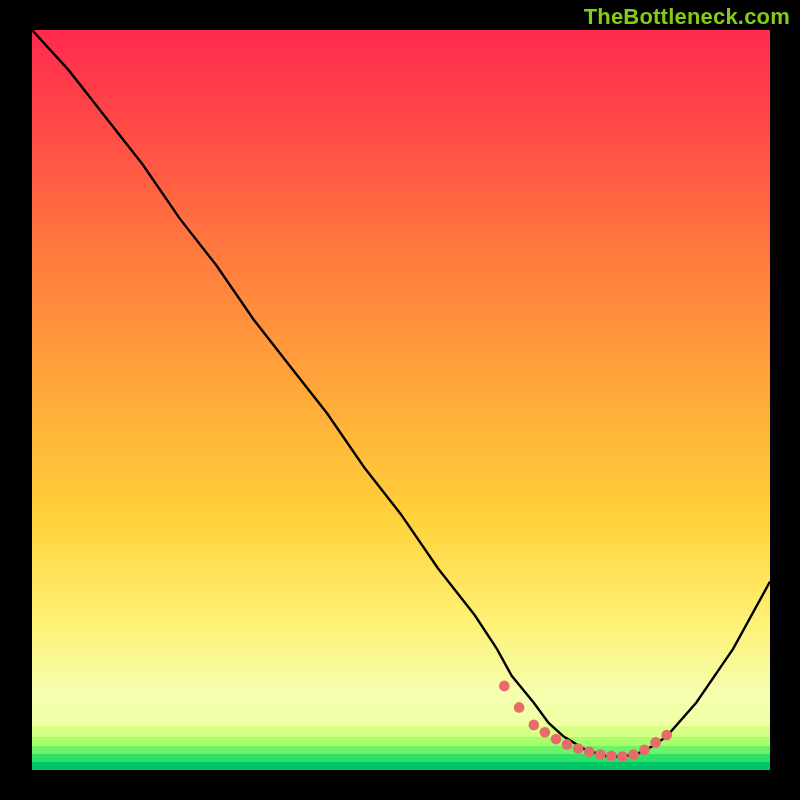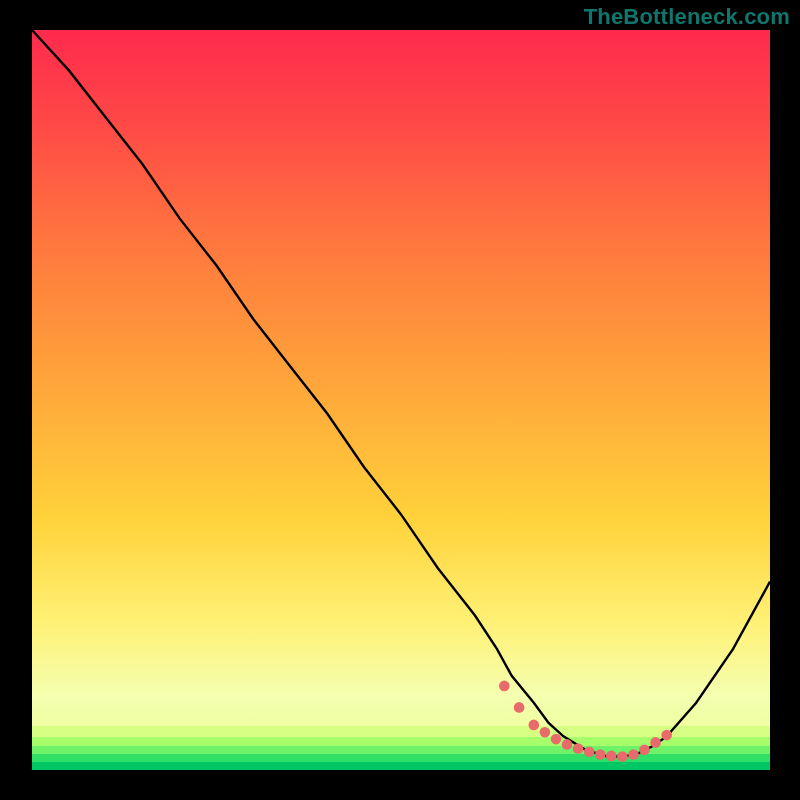--- a/index.html
+++ b/index.html
@@ -18,21 +18,21 @@
   svg {
     display: block;
   }
   .watermark {
     position: absolute;
     top: 4px;
     right: 10px;
     font-family: Arial, Helvetica, sans-serif;
     font-size: 22px;
     font-weight: 600;
-    color: #0f766e;
+    color: #84cc16;
     letter-spacing: 0.2px;
     user-select: none;
   }
 </style>
 </head>
 <body>
 
 <div class="stage">
   <svg width="800" height="800" viewBox="0 0 800 800">
     <defs>

